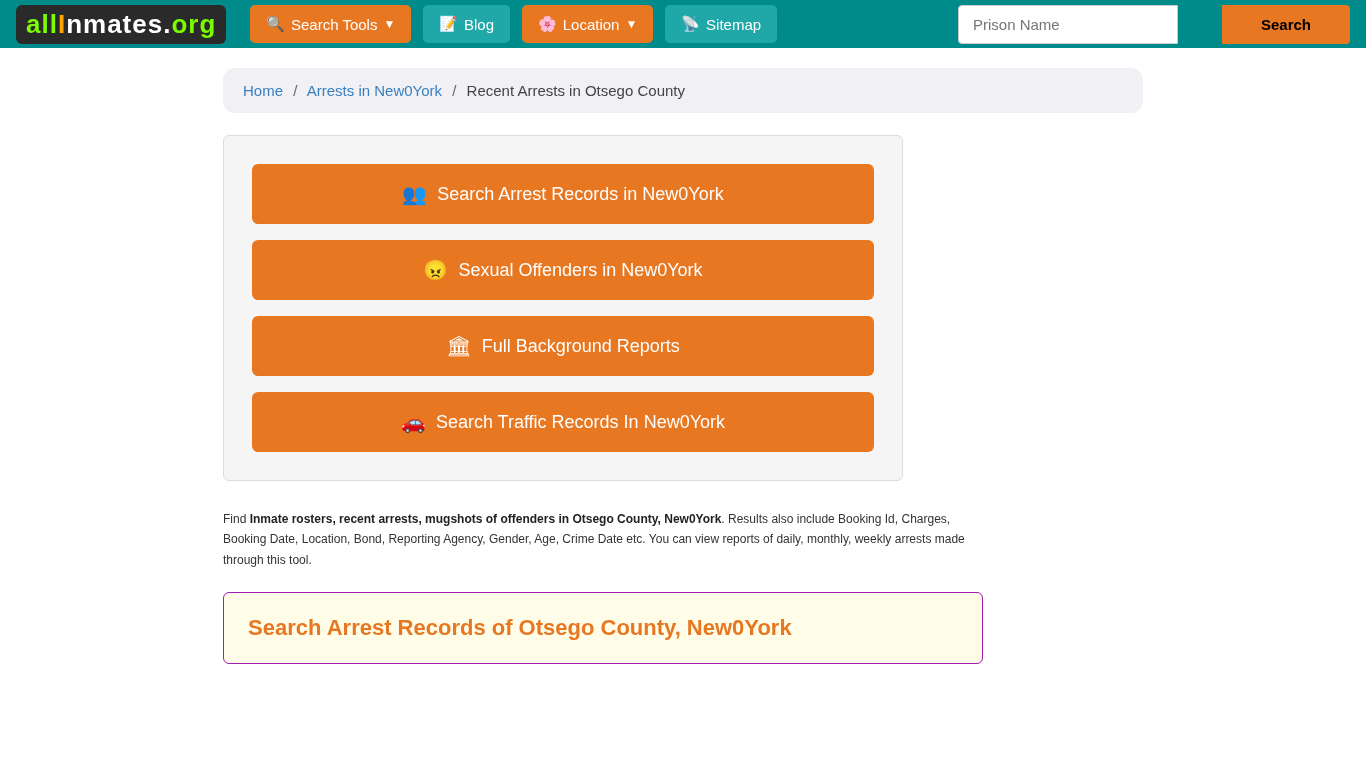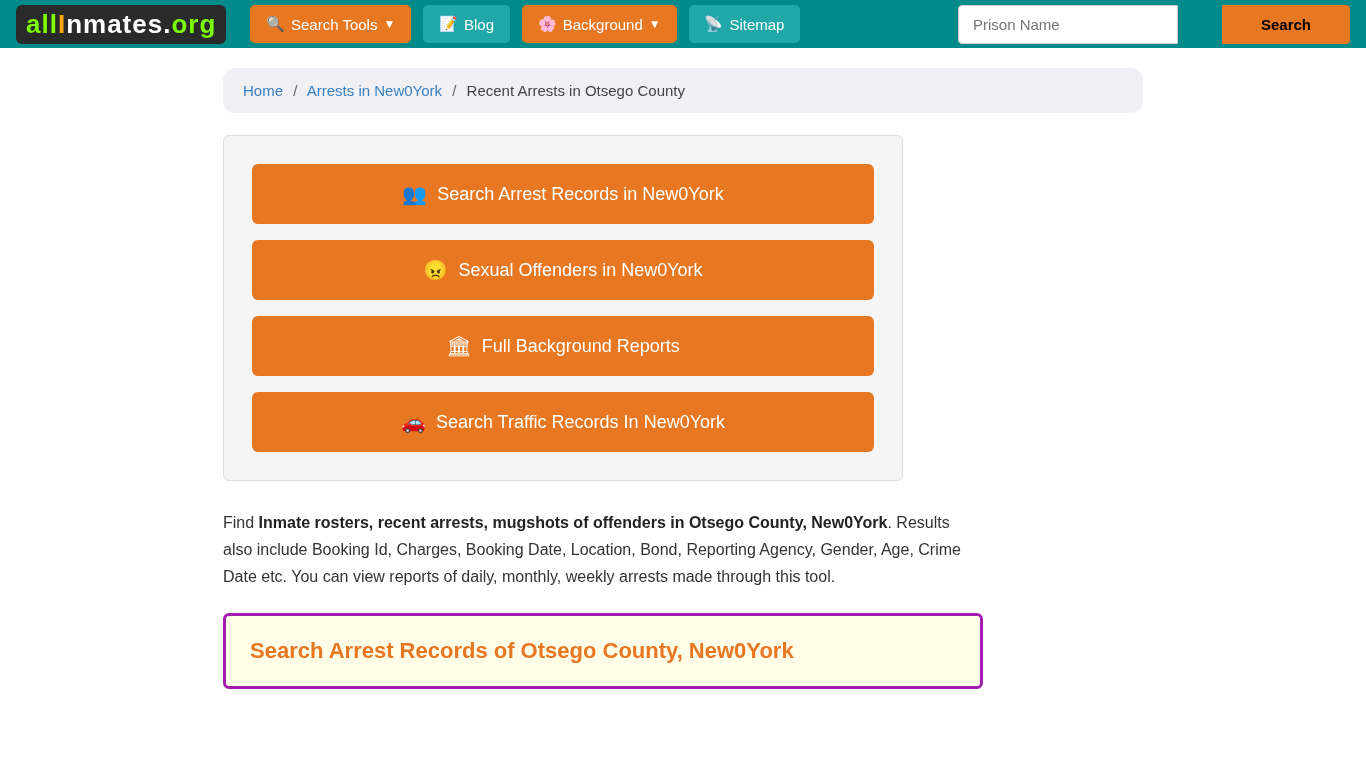--- a/index.html
+++ b/index.html
@@ -145,32 +145,32 @@
       display: flex;
       align-items: center;
       justify-content: center;
       gap: 10px;
       width: 100%;
     }
     .action-btn .btn-icon { font-size: 20px; }
 
     
     .description {
-      font-size: 16px;
+      font-size: 12px;
       line-height: 1.7;
       color: #333;
       margin-bottom: 22px;
       max-width: 760px;
     }
     .description strong { font-weight: bold; color: #222; }
 
     
     .search-records-box {
       background: #fffde7;
-      border: 3px solid #a21caf;
+      border: 1px solid #a21caf;
       border-radius: 6px;
       padding: 22px 24px;
       max-width: 760px;
     }
     .search-records-title {
       font-size: 22px;
       font-weight: bold;
       color: #e87722;
     }
   </style>
@@ -190,21 +190,21 @@
     <span class="chevron">▼</span>
   </button>
 
   <button class="nav-link-btn">
     <span>📝</span>
     <span>Blog</span>
   </button>
 
   <button class="nav-btn">
     <span>🌸</span>
-    <span>Background</span>
+    <span>Location</span>
     <span class="chevron">▼</span>
   </button>
 
   <button class="nav-link-btn">
     <span>📡</span>
     <span>Sitemap</span>
   </button>
 
   <div class="nav-spacer"></div>
 

